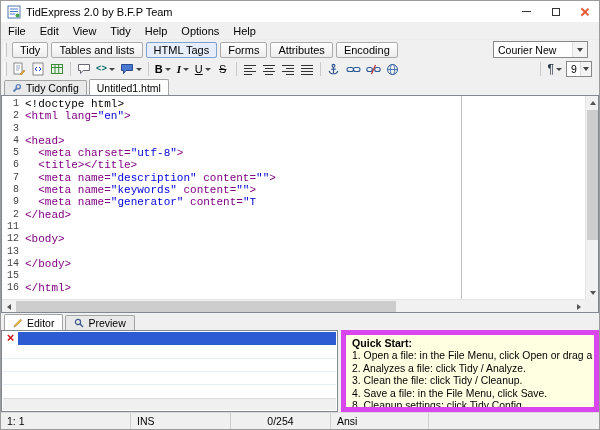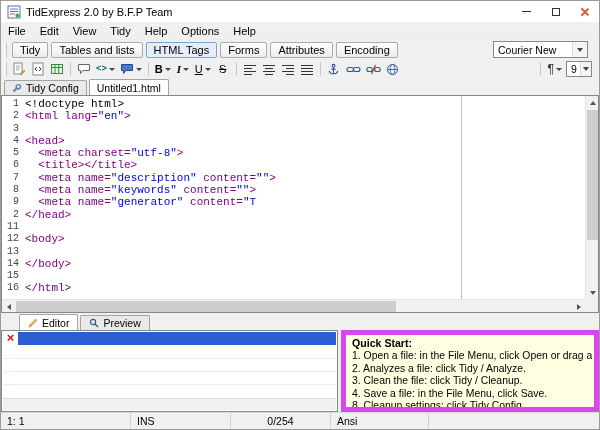--- a/index.html
+++ b/index.html
@@ -75,21 +75,21 @@
   .t-up { width:0; height:0; border-left:3.5px solid transparent; border-right:3.5px solid transparent; border-bottom:4.5px solid #555; }
   .t-dn { width:0; height:0; border-left:3.5px solid transparent; border-right:3.5px solid transparent; border-top:4.5px solid #555; }
   .t-lf { width:0; height:0; border-top:3.5px solid transparent; border-bottom:3.5px solid transparent; border-right:4.5px solid #555; }
   .t-rt { width:0; height:0; border-top:3.5px solid transparent; border-bottom:3.5px solid transparent; border-left:4.5px solid #555; }
   .vthumb { position:absolute; top:14px; left:1px; width:11px; height:130px; background:#cdcdcd; }
   .hscroll { position:absolute; left:0; bottom:0; right:13px; height:13px; background:#f1f1f1; border-top:1px solid #e4e4e4; }
   .harrow-l { left:0; top:0; } .harrow-r { right:0; top:0; }
   .hthumb { position:absolute; left:14px; top:1px; height:11px; width:380px; background:#cdcdcd; }
   .corner { position:absolute; right:0; bottom:0; width:13px; height:13px; background:#f0f0f0; }
   
-  .viewtabs { position:absolute; top:312px; left:0; width:100%; height:17px; background:#f0f0f0; display:flex; align-items:flex-end; padding-left:18px; }
+  .viewtabs { position:absolute; top:312px; left:0; width:100%; height:17px; background:#f0f0f0; display:flex; align-items:flex-end; padding-left:3px; }
   .vtab { height:15px; display:flex; align-items:center; gap:4px; padding:0 8px; font-size:10.5px; border:1px solid #a3a3a3; border-bottom:none; background:#e9e9e9; border-radius:2px 2px 0 0; margin-right:2px; }
   .vtab.active { background:#fff; height:16px; }
   
   .msgpanel { position:absolute; top:329px; left:0; width:337px; height:82px; border:1px solid #828790; background:#fff; }
   .msg-clear { position:absolute; left:2px; top:1px; width:13px; height:13px; color:#cc1111; font-weight:bold; font-size:13px; line-height:12px; text-align:center; }
   .msg-selected { position:absolute; left:16px; right:1px; top:1px; height:13px; background:#2d5bd1; }
   .msg-sep { position:absolute; left:1px; right:1px; height:1px; background:#e8eef6; }
   .msg-scroll { position:absolute; left:1px; right:1px; bottom:1px; height:12px; background:#f0f0f0; border-top:1px solid #dcdcdc; }
   .panelgap { position:absolute; top:329px; left:337px; width:3px; height:82px; background:#f0f0f0; }
   .quickstart { position:absolute; top:329px; left:340px; width:258px; height:82px; border:5px solid #d946ef; background:#ffffe1; padding:2px 6px; font-size:10.4px; overflow:hidden; }

